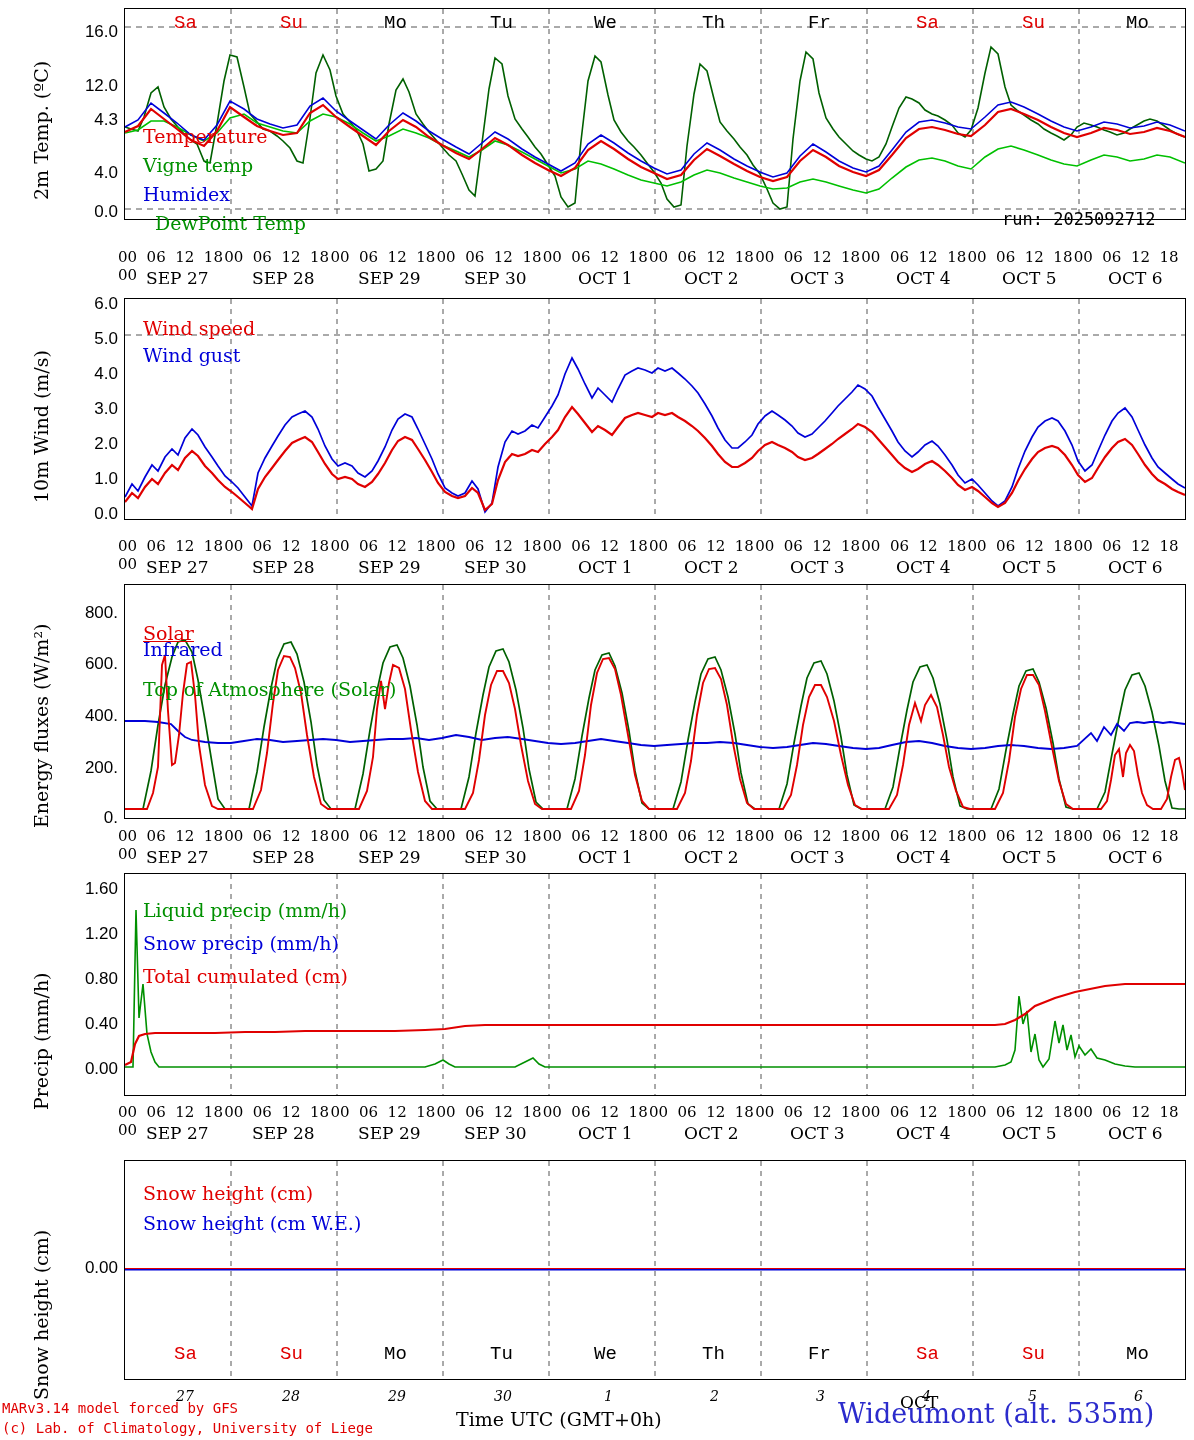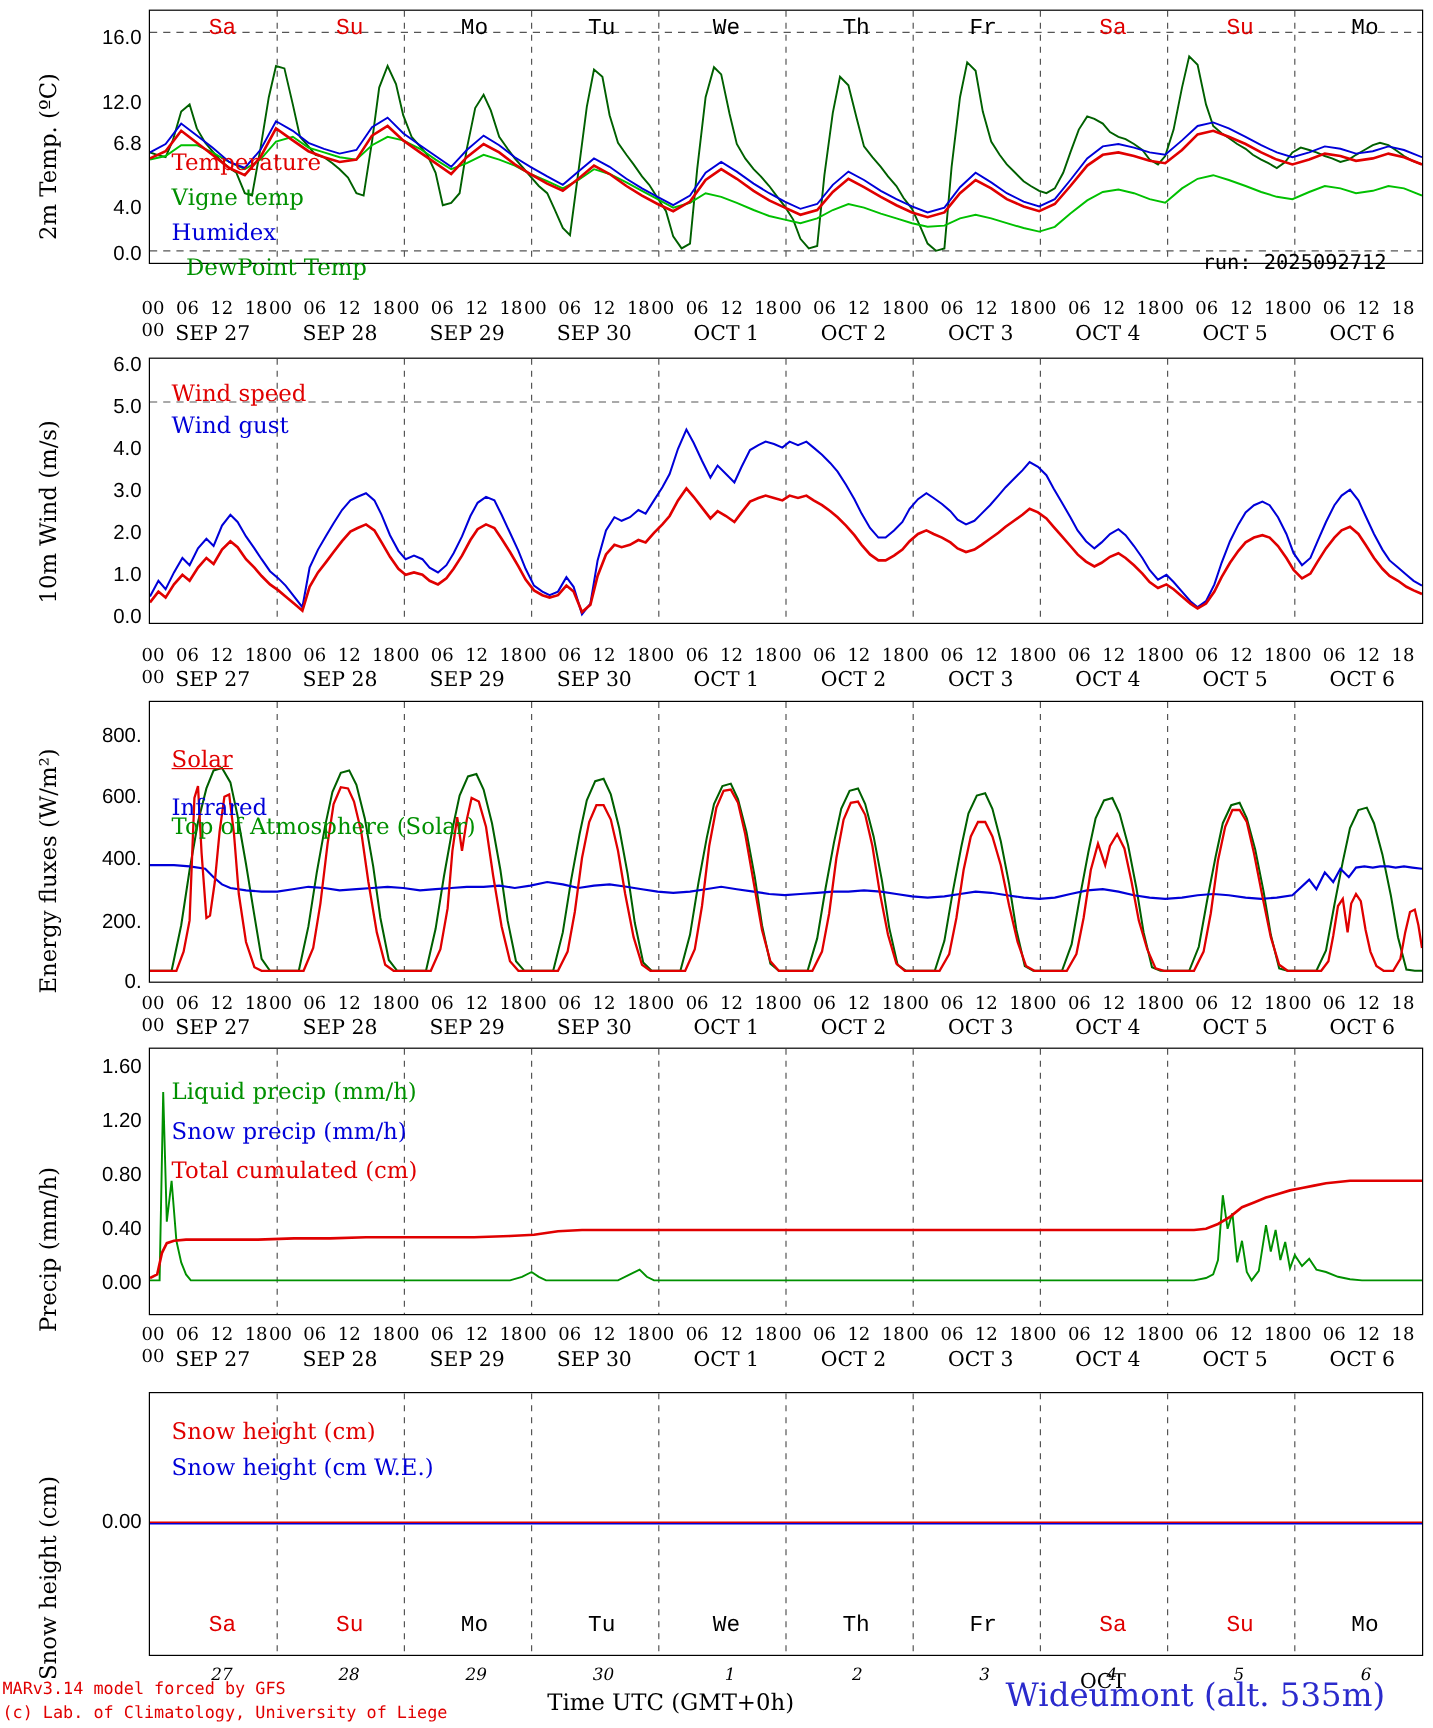--- a/index.html
+++ b/index.html
@@ -21,21 +21,21 @@
   .xaxtitle{position:absolute;font-size:19px;font-family:"DejaVu Serif",serif;}
 </style>
 </head>
 <body>
 
 <div class="panel" style="top:0px;height:285px;">
   <div class="ylabel" style="left:30px;top:200px;">2m Temp. (ºC)</div>
 
   <div class="axisnum" style="left:58px;top:22px;width:60px;">16.0</div>
   <div class="axisnum" style="left:58px;top:76px;width:60px;">12.0</div>
-  <div class="axisnum" style="left:58px;top:110px;width:60px;">6.8</div>
+  <div class="axisnum" style="left:58px;top:110px;width:60px;">4.3</div>
   <div class="axisnum" style="left:58px;top:163px;width:60px;">4.0</div>
   <div class="axisnum" style="left:58px;top:202px;width:60px;">0.0</div>
 
   <div class="plotbox" style="left:124px;top:8px;width:1062px;height:212px;">
     <svg width="1060" height="210" viewBox="0 0 1060 210">
       <g stroke="#555" stroke-dasharray="6,5" stroke-width="1">
         <line x1="0" y1="18" x2="1060" y2="18"></line>
         <line x1="0" y1="200" x2="1060" y2="200"></line>
         <g stroke="#555" stroke-dasharray="5,5">
           <line x1="106" y1="0" x2="106" y2="210"></line>
@@ -182,21 +182,21 @@
 
       <polyline fill="none" stroke="#0000d8" stroke-width="1.8" points="
       0,136 20,136 33,137 46,139 53,146 60,152 67,155 80,157 93,158 106,158 119,156 132,154 145,155 158,157 172,156 185,155 198,154 211,155 225,157 238,156 251,155 264,154 278,154 291,153 304,155 317,153 331,150 344,152 357,155 370,153 383,152 397,154 410,156 423,158 436,159 450,158 463,156 476,154 489,156 503,158 516,160 529,161 542,160 556,159 569,158 582,158 595,157 609,158 622,160 635,162 648,163 662,162 675,160 688,158 701,159 714,161 728,163 741,164 754,163 767,160 781,157 794,156 807,158 820,161 833,163 846,164 860,163 873,161 886,160 899,161 913,163 926,164 939,163 952,161 966,148 972,156 979,142 986,150 992,139 999,146 1005,138 1012,137 1019,138 1025,137 1032,137 1038,138 1045,137 1052,138 1060,139"></polyline>
 
       <polyline fill="none" stroke="#e00000" stroke-width="1.9" points="
       0,224 22,224 28,208 33,182 37,80 40,70 43,126 47,180 50,178 54,150 58,108 62,79 66,77 70,110 74,160 80,200 87,221 93,224 128,224 136,205 142,168 148,118 153,85 159,71 165,72 170,83 176,108 182,150 189,192 196,219 203,224 234,224 242,206 248,172 252,124 256,96 260,124 264,98 268,80 274,83 280,104 286,145 293,187 300,216 307,224 340,224 348,208 354,175 360,130 366,100 372,86 378,86 384,98 390,124 396,160 403,196 410,219 417,224 446,224 454,206 460,170 466,120 472,88 478,74 484,73 490,84 496,110 503,150 510,190 517,216 524,224 552,224 560,208 566,176 572,130 578,98 584,84 590,83 596,94 602,120 608,158 615,194 622,218 629,224 658,224 666,210 672,180 678,140 684,112 690,100 696,100 702,112 709,136 716,170 723,200 730,220 737,224 764,224 772,210 778,180 784,140 790,118 796,136 800,120 806,110 812,122 818,150 824,182 831,206 838,222 845,224 870,224 878,208 884,176 890,132 896,104 902,90 908,90 914,100 920,126 927,162 934,196 941,219 948,224 976,224 982,216 986,195 990,170 994,164 998,192 1001,168 1005,160 1009,166 1013,190 1017,208 1022,220 1028,224 1036,224 1042,214 1046,192 1050,175 1054,173 1057,186 1060,205"></polyline>
     </svg>
   </div>
 
   <div class="legend red" style="left:143px;top:44px;text-decoration:underline;">Solar</div>
-  <div class="legend blue" style="left:143px;top:84px;text-align:center;">Infrared</div>
+  <div class="legend blue" style="left:143px;top:60px;text-align:center;">Infrared</div>
   <div class="legend green" style="left:143px;top:100px;">Top of Atmosphere (Solar)</div>
 
   <div class="dayrow" style="left:118px;top:249px;width:1076px;">
     <span style="display:inline-block;width:1072px;">
       <span style="display:inline-block;width:106.2px;">00&nbsp;&nbsp;06&nbsp;&nbsp;12&nbsp;&nbsp;18</span><span style="display:inline-block;width:106.2px;">00&nbsp;&nbsp;06&nbsp;&nbsp;12&nbsp;&nbsp;18</span><span style="display:inline-block;width:106.2px;">00&nbsp;&nbsp;06&nbsp;&nbsp;12&nbsp;&nbsp;18</span><span style="display:inline-block;width:106.2px;">00&nbsp;&nbsp;06&nbsp;&nbsp;12&nbsp;&nbsp;18</span><span style="display:inline-block;width:106.2px;">00&nbsp;&nbsp;06&nbsp;&nbsp;12&nbsp;&nbsp;18</span><span style="display:inline-block;width:106.2px;">00&nbsp;&nbsp;06&nbsp;&nbsp;12&nbsp;&nbsp;18</span><span style="display:inline-block;width:106.2px;">00&nbsp;&nbsp;06&nbsp;&nbsp;12&nbsp;&nbsp;18</span><span style="display:inline-block;width:106.2px;">00&nbsp;&nbsp;06&nbsp;&nbsp;12&nbsp;&nbsp;18</span><span style="display:inline-block;width:106.2px;">00&nbsp;&nbsp;06&nbsp;&nbsp;12&nbsp;&nbsp;18</span><span style="display:inline-block;width:106.2px;">00&nbsp;&nbsp;06&nbsp;&nbsp;12&nbsp;&nbsp;18</span><span>00</span>
     </span>
   </div>
   <div class="datrow" style="left:146px;top:269px;">SEP 27</div>
   <div class="datrow" style="left:252px;top:269px;">SEP 28</div>
   <div class="datrow" style="left:358px;top:269px;">SEP 29</div>

